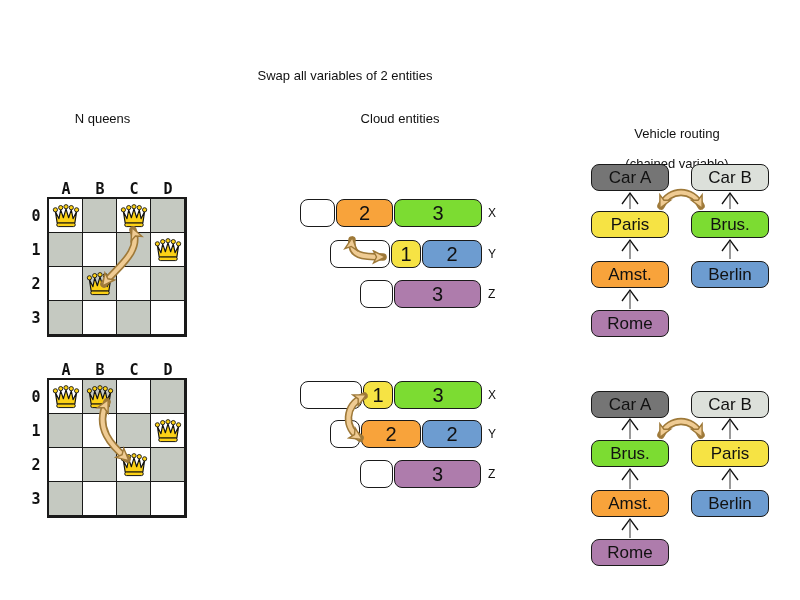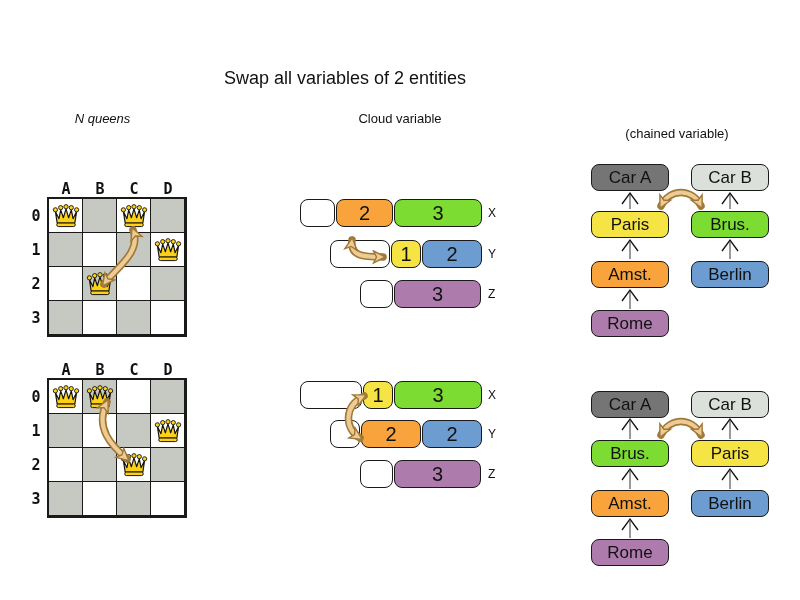--- a/index.html
+++ b/index.html
@@ -1,20 +1,20 @@
 <!DOCTYPE html>
 <html><head>
 <meta charset="utf-8">
 <style>
   html,body{margin:0;padding:0;background:#fff;}
   #root{position:relative;width:800px;height:600px;background:#fff;overflow:hidden;
         font-family:"Liberation Sans",sans-serif;color:#111;}
   .title{position:absolute;left:0;top:28px;width:800px;text-align:center;
          font-size:34px;letter-spacing:.5px;}
-  .subtitle{position:absolute;left:0;top:68px;width:690px;text-align:center;font-size:18px;}
+  .subtitle{position:absolute;left:0;top:68px;width:690px;text-align:center;font-size:13px;}
   .col-header{position:absolute;font-size:13px;text-align:center;white-space:pre-line;}
   
   .board{position:absolute;width:136px;height:136px;border:2px solid #1a1a1a;box-sizing:content-box;}
   .cell{position:absolute;width:34px;height:34px;box-sizing:border-box;border-right:1px solid #1a1a1a;border-bottom:1px solid #1a1a1a;}
   .cell.white{background:#fff;} .cell.gray{background:#c5c9c1;}
   .blabel{position:absolute;font-family:"DejaVu Sans Mono",monospace;font-weight:700;font-size:15px;color:#111;text-align:center;}
   .queen{position:absolute;width:30px;height:28px;}
   
   .cloud-row{position:absolute;display:flex;height:28px;}
   .freebox{background:#fff;border:1.6px solid #1a1a1a;border-radius:8px;box-sizing:border-box;height:28px;}
@@ -30,23 +30,24 @@
   .chain-line{stroke:#777;stroke-width:1.5;}
   .chevron{fill:none;stroke:#111;stroke-width:1.3;}
 </style>
 </head>
 <body>
 
 <div id="root">
 
   <div class="subtitle">Swap all variables of 2 entities</div>
 
-  <div class="col-header" style="left:40px;top:111px;width:125px;font-style:italic;">N queens</div>
-  <div class="col-header" style="left:330px;top:111px;width:140px;">Cloud variable</div>
+  <div class="col-header" style="left:40px;top:111px;width:125px;">N queens</div>
+  <div class="col-header" style="left:330px;top:111px;width:140px;">Cloud entities</div>
   <div class="col-header" style="left:597px;top:111px;width:160px;">
+    <div>Vehicle routing</div>
     <div>(chained variable)</div>
   </div>
 
   <div class="board" id="board-0" style="left:47px;top:197px;">
       <div class="cell white" style="left: 0px; top: 0px;"></div>
       <div class="cell gray" style="left: 34px; top: 0px;"></div>
       <div class="cell white" style="left: 68px; top: 0px;"></div>
       <div class="cell gray" style="left: 102px; top: 0px;"></div>
       <div class="cell gray" style="left: 0px; top: 34px;"></div>
       <div class="cell white" style="left: 34px; top: 34px;"></div>

